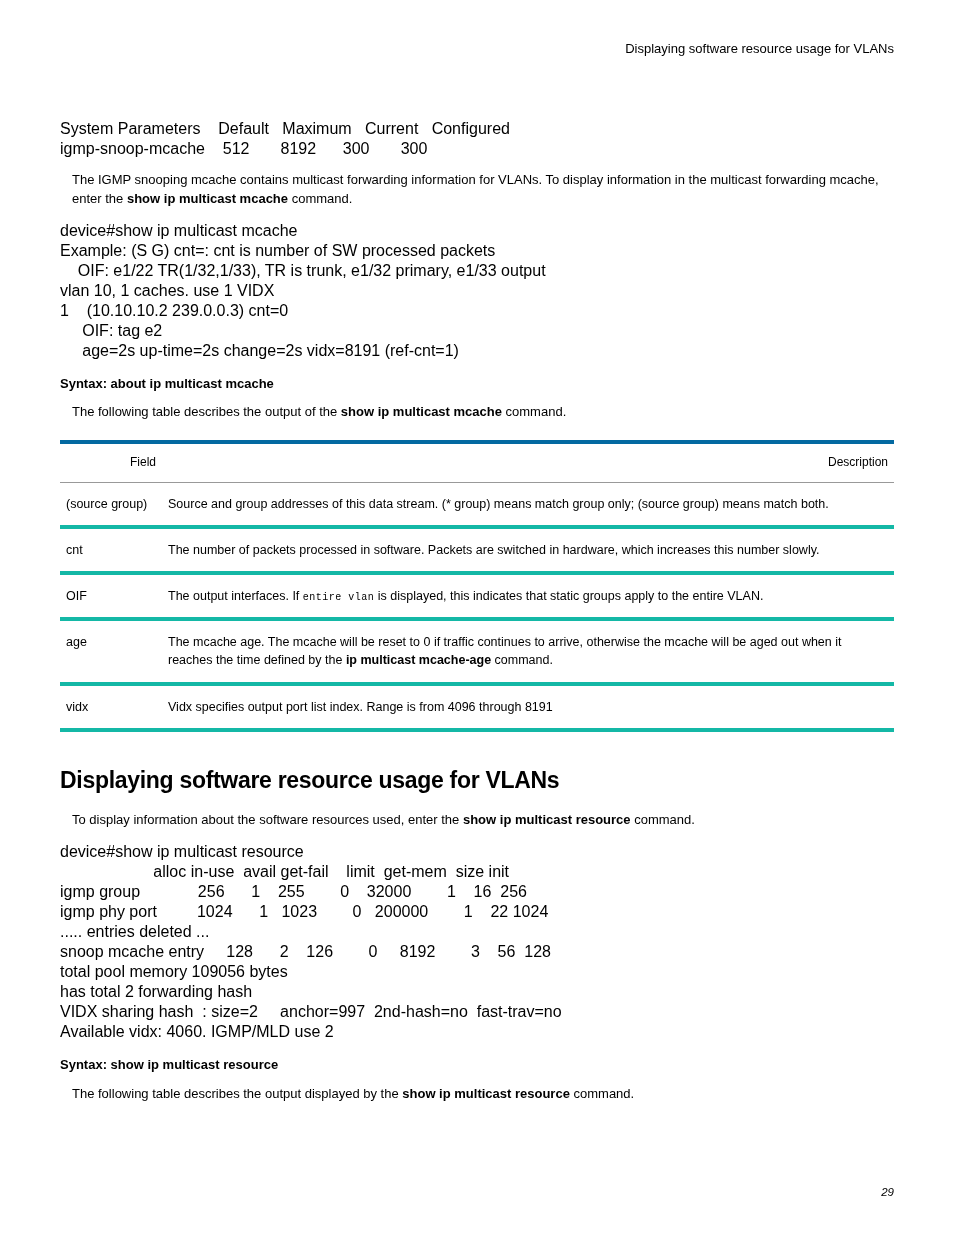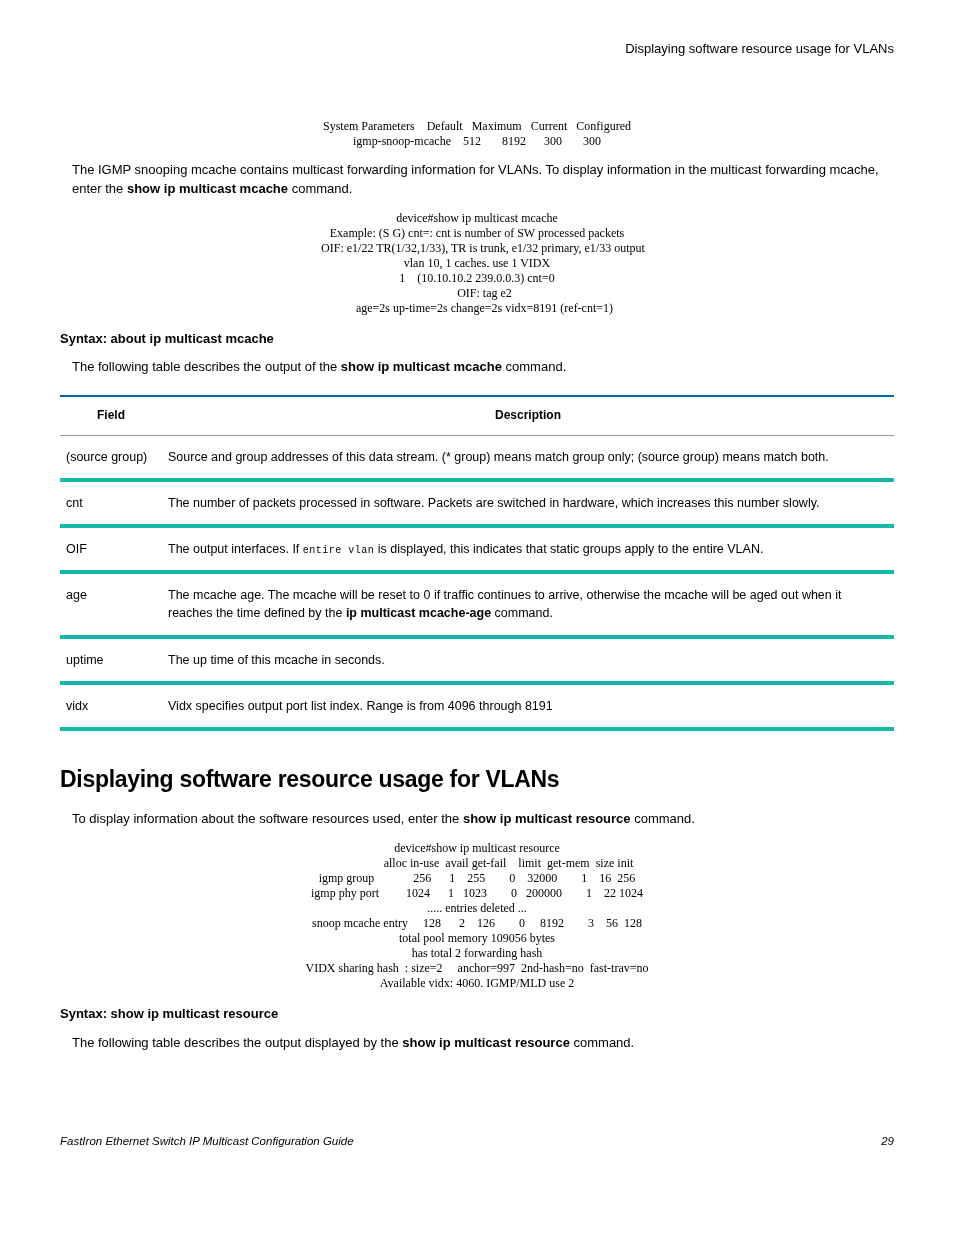--- a/index.html
+++ b/index.html
@@ -11,41 +11,40 @@
     line-height: 1.45;
     width: 954px;
     box-sizing: border-box;
   }
   .header-title {
     text-align: right;
     font-size: 13px;
     margin-bottom: 60px;
   }
   pre.code {
-    font-family: Liberation Serif, serif;
-    font-size: 12px;
+    font-family: Liberation Sans, sans-serif;
+    font-size: 16px;
     white-space: pre;
     margin: 12px 0;
     line-height: 1.25;
-    text-align: center;
   }
   p { margin: 10px 12px; }
   .bold { font-weight: bold; }
   .syntax { font-weight: bold; margin: 14px 0 10px 0; }
   table.desc {
     border-collapse: collapse;
     width: 100%;
     margin: 18px 0 30px 0;
   }
   table.desc thead th {
-    text-align: center;
-    font-weight: bold;
+    text-align: right;
+    font-weight: normal;
     font-size: 12px;
     padding: 10px 6px;
-    border-top: 2px solid #0369a1;
+    border-top: 4px solid #0369a1;
     border-bottom: 1px solid #999;
   }
   table.desc tbody td {
     font-size: 12.5px;
     padding: 12px 6px;
     vertical-align: top;
     border-bottom: 4px solid #14b8a6;
   }
   table.desc tbody td:first-child {
     width: 90px;
@@ -117,24 +116,20 @@
         <span>The output interfaces. If </span><span class="inline-code">entire vlan</span><span> is displayed, this indicates that static groups apply to the entire VLAN.</span>
       </td>
     </tr>
     <tr>
       <td>age</td>
       <td>
         <span>The mcache age. The mcache will be reset to 0 if traffic continues to arrive, otherwise the mcache will be aged out when it reaches the time defined by the </span><span class="bold">ip multicast mcache-age</span><span> command.</span>
       </td>
     </tr>
     <tr>
-      <td>uptime</td>
-      <td>The up time of this mcache in seconds.</td>
-    </tr>
-    <tr>
       <td>vidx</td>
       <td>Vidx specifies output port list index. Range is from 4096 through 8191</td>
     </tr>
   </tbody>
 </table>
 
 <h2>Displaying software resource usage for VLANs</h2>
 
 <p>
   <span>To display information about the software resources used, enter the </span><span class="bold">show ip multicast resource</span><span> command.</span>
@@ -152,16 +147,15 @@
 Available vidx: 4060. IGMP/MLD use 2</pre>
 
 <div class="syntax">Syntax: show ip multicast resource</div>
 
 <p>
   <span>The following table describes the output displayed by the </span><span class="bold">show ip multicast resource</span><span> command.</span>
 </p>
 
 <div class="footer">
   <div>
-    <div>FastIron Ethernet Switch IP Multicast Configuration Guide</div>
   </div>
   <div class="right">29</div>
 </div>
 
 </body></html>

